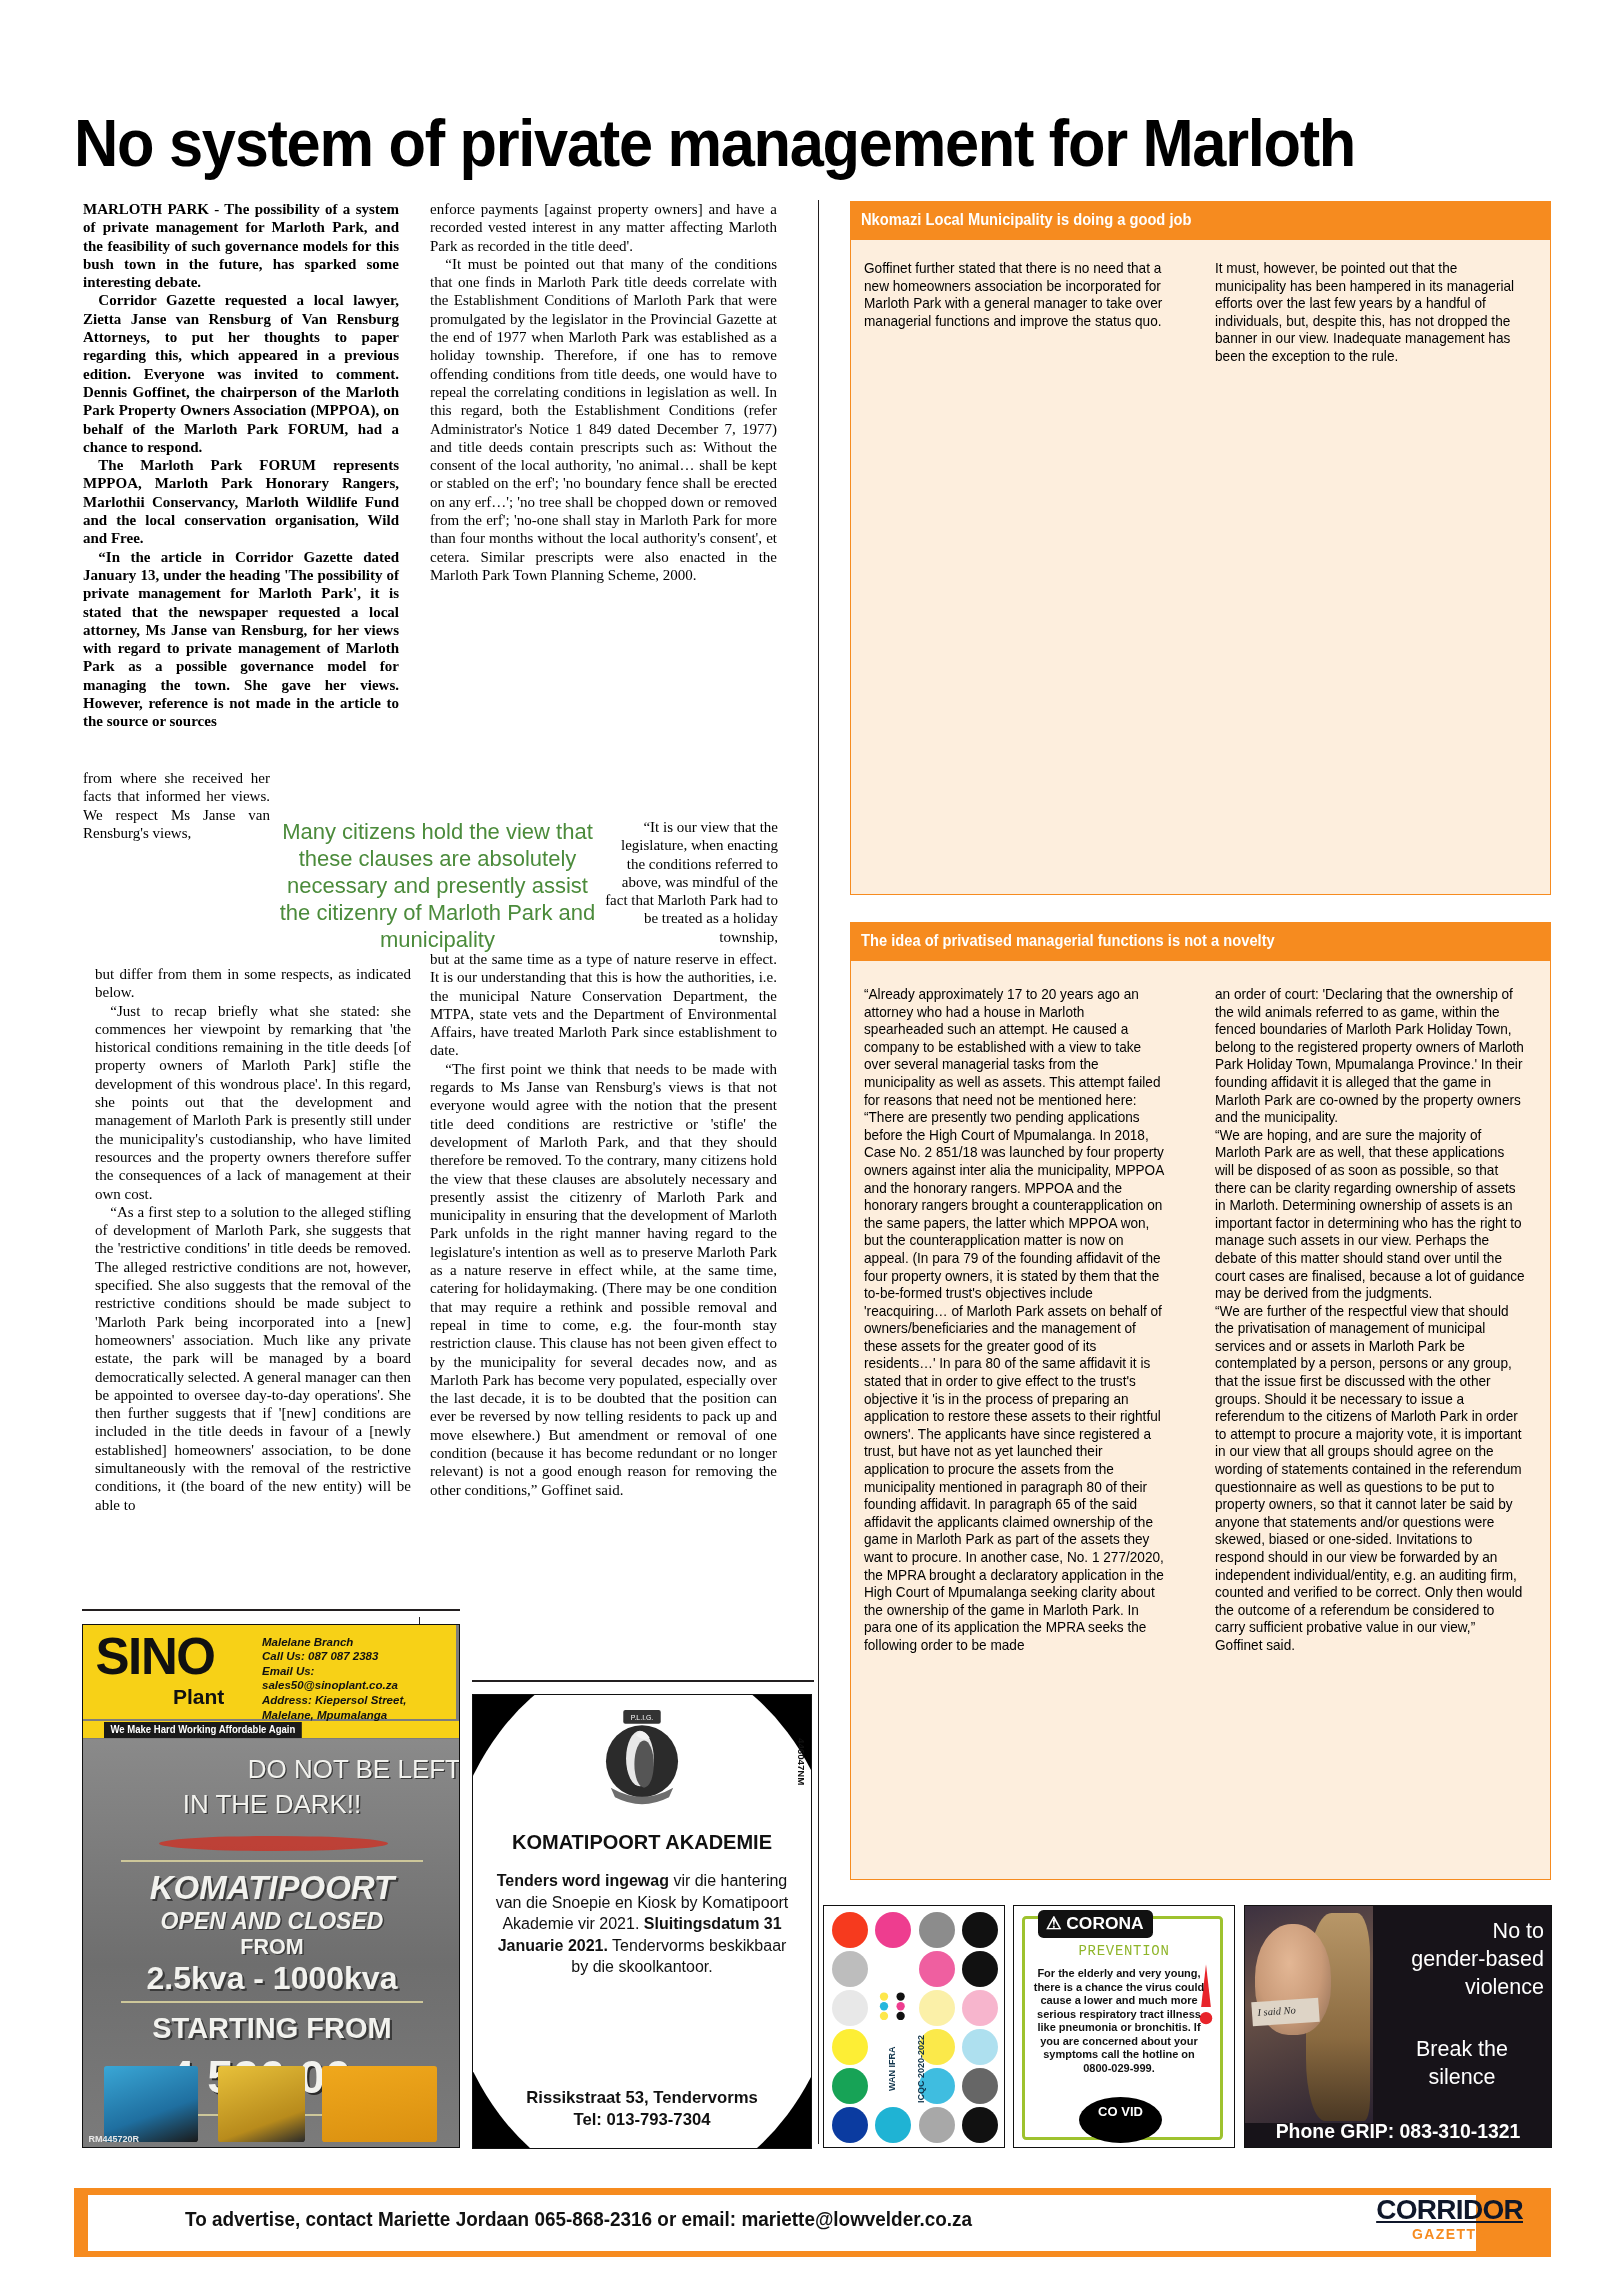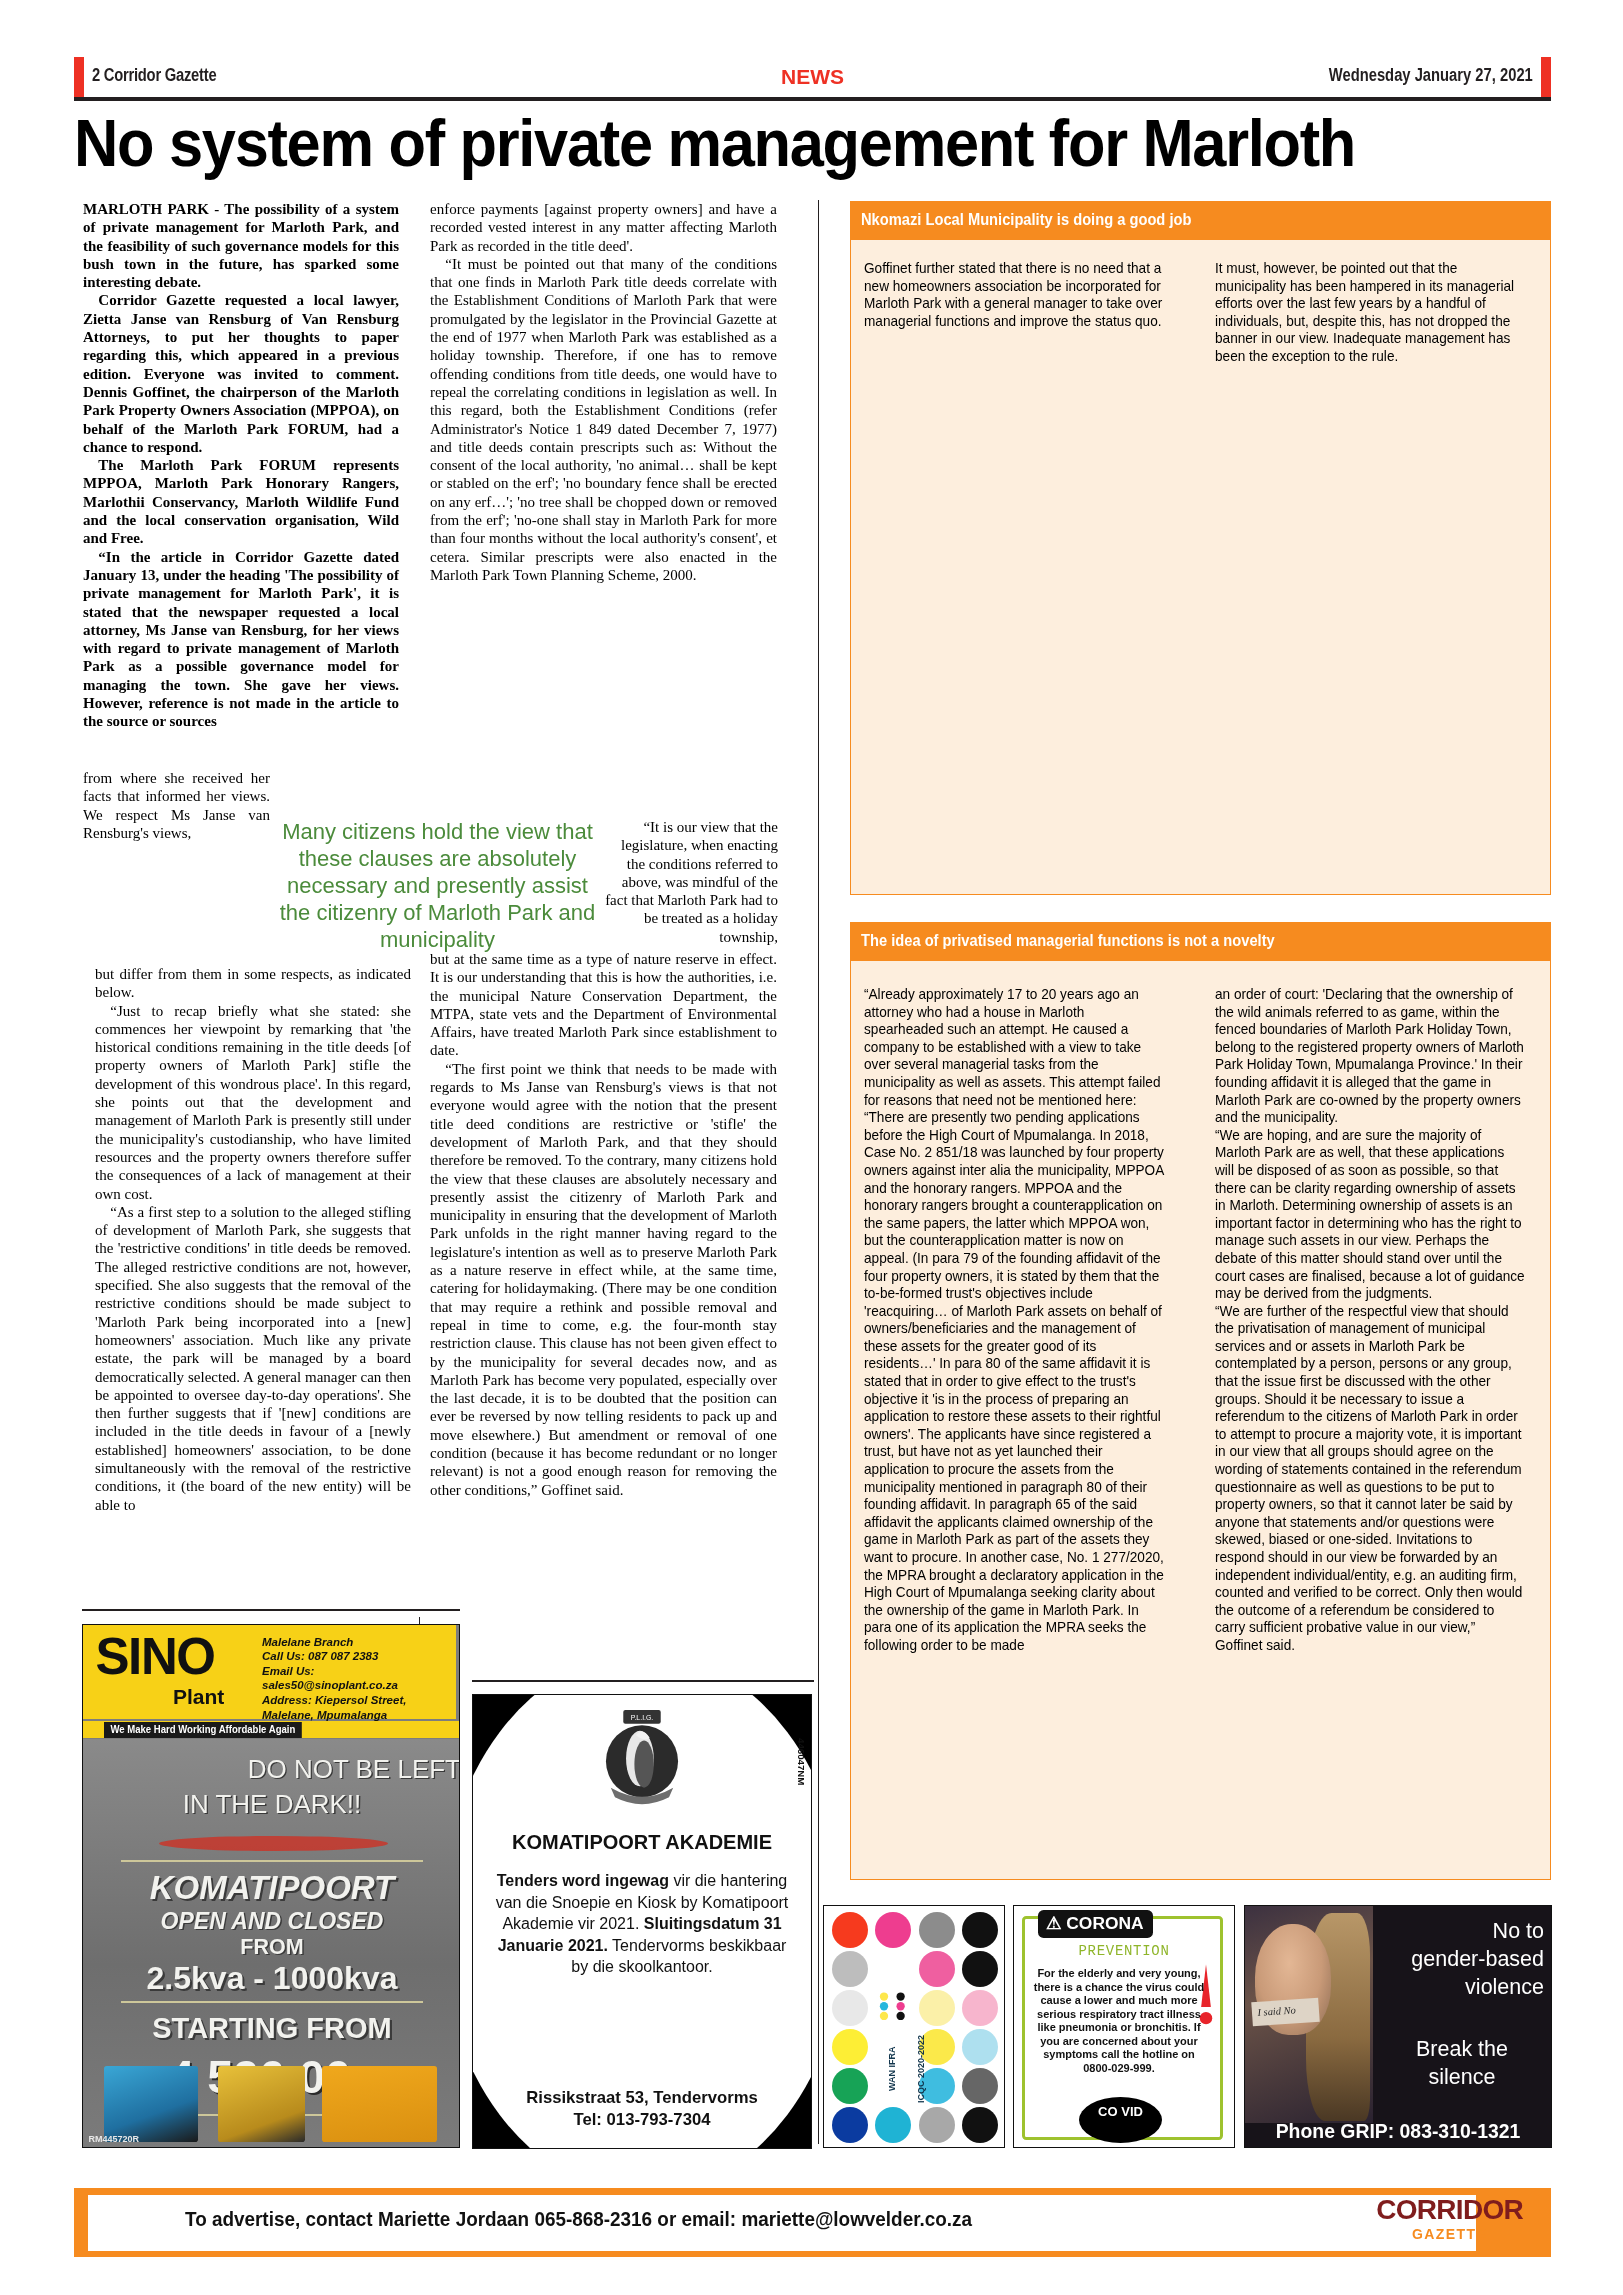--- a/index.html
+++ b/index.html
@@ -214,37 +214,29 @@
 
   
   .footer { position:absolute; left:74px; top:2188px; width:1477px; height:69px;
           background:#f68b1f; }
   .footer-in { position:absolute; left:14px; top:7px; width:1388px; height:56px; background:#fff; }
   .footer-txt { position:absolute; left:111px; top:19.4px;
           font-family:"Liberation Sans", sans-serif; font-weight:bold; font-size:21px; color:#111;
           transform:scaleX(0.9); transform-origin:left center; white-space:nowrap; }
   .footer-logo { position:absolute; right:28px; top:8.3px; text-align:center; }
   .fl-1 { font-family:"Liberation Sans", sans-serif; font-weight:bold; font-size:28px;
-          color:#7f1d1d; letter-spacing:-0.7px; line-height:28px; }
+          color:#0f172a; letter-spacing:-0.7px; line-height:28px;text-decoration:underline; }
   .fl-2 { font-family:"Liberation Sans", sans-serif; font-weight:bold; font-size:14px;
           color:#f68b1f; letter-spacing:1.4px; line-height:15.3px; margin-top:2.8px; }
 </style>
 </head>
 <body>
 
 <div class="page">
 
-  <div class="masthead">
-    <div class="mh-bar-l"></div>
-    <div class="mh-bar-r"></div>
-    <div class="mh-folio">2 Corridor Gazette</div>
-    <div class="mh-section">NEWS</div>
-    <div class="mh-date">Wednesday January 27, 2021</div>
-    <div class="mh-rule"></div>
-  </div>
 
   <div class="headline">No system of private management for Marloth</div>
 
   <div class="art col1">
     <p class="noind">MARLOTH PARK - The possibility of a system of private management for Marloth Park, and the feasibility of such governance models for this bush town in the future, has sparked some interesting debate.</p>
     <p>Corridor Gazette requested a local lawyer, Zietta Janse van Rensburg of Van Rensburg Attorneys, to put her thoughts to paper regarding this, which appeared in a previous edition. Everyone was invited to comment. Dennis Goffinet, the chairperson of the Marloth Park Property Owners Association (MPPOA), on behalf of the Marloth Park FORUM, had a chance to respond.</p>
     <p>The Marloth Park FORUM represents MPPOA, Marloth Park Honorary Rangers, Marlothii Conservancy, Marloth Wildlife Fund and the local conservation organisation, Wild and Free.</p>
     <p>“In the article in Corridor Gazette dated January 13, under the heading 'The possibility of private management for Marloth Park', it is stated that the newspaper requested a local attorney, Ms Janse van Rensburg, for her views with regard to private management of Marloth Park as a possible governance model for managing the town. She gave her views. However, reference is not made in the article to the source or sources</p>
   </div>
   <div class="art col1-wrapzone" style="position:absolute;">

